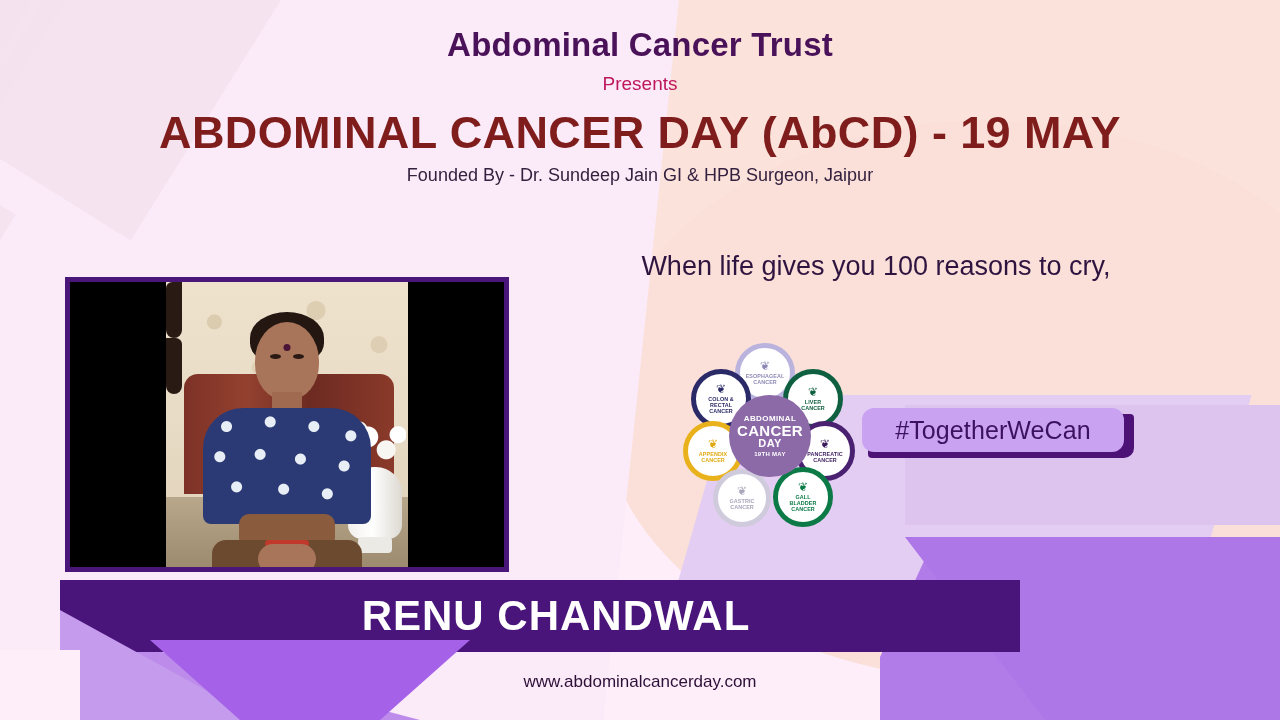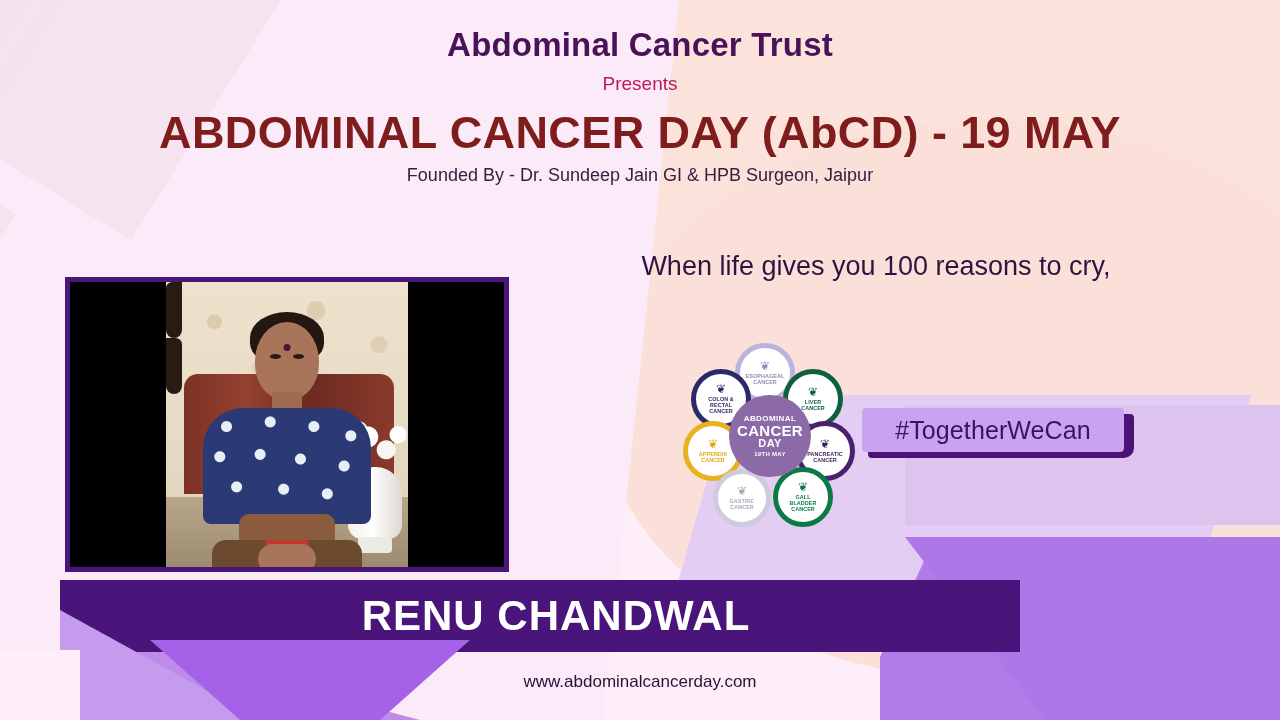--- a/index.html
+++ b/index.html
@@ -233,21 +233,21 @@
   .lc4{ font-size:6px; font-weight:bold; margin-top:2px; letter-spacing:.3px; }
 
   
   .hash-wrap{ position:absolute; left:862px; top:408px; width:272px; height:50px; }
   .hash-shadow{
     position:absolute; left:6px; top:6px; width:266px; height:44px;
     background:#4d1276; border-radius:4px 4px 10px 4px;
   }
   .hash-main{
     position:absolute; left:0; top:0; width:262px; height:44px;
-    background:#c9a2f2; border-radius:4px;
+    background:#c9a2f2; border-radius:12px;
     display:flex; align-items:center; justify-content:center;
   }
   .hash-main span{ color:#3b1160; font-size:25px; font-weight:500; letter-spacing:.1px; }
 
   
   .footer{
     position:absolute; left:0; top:672px; width:1280px; text-align:center;
     color:#2d1038; font-size:17px; z-index:20;
   }
 </style>

